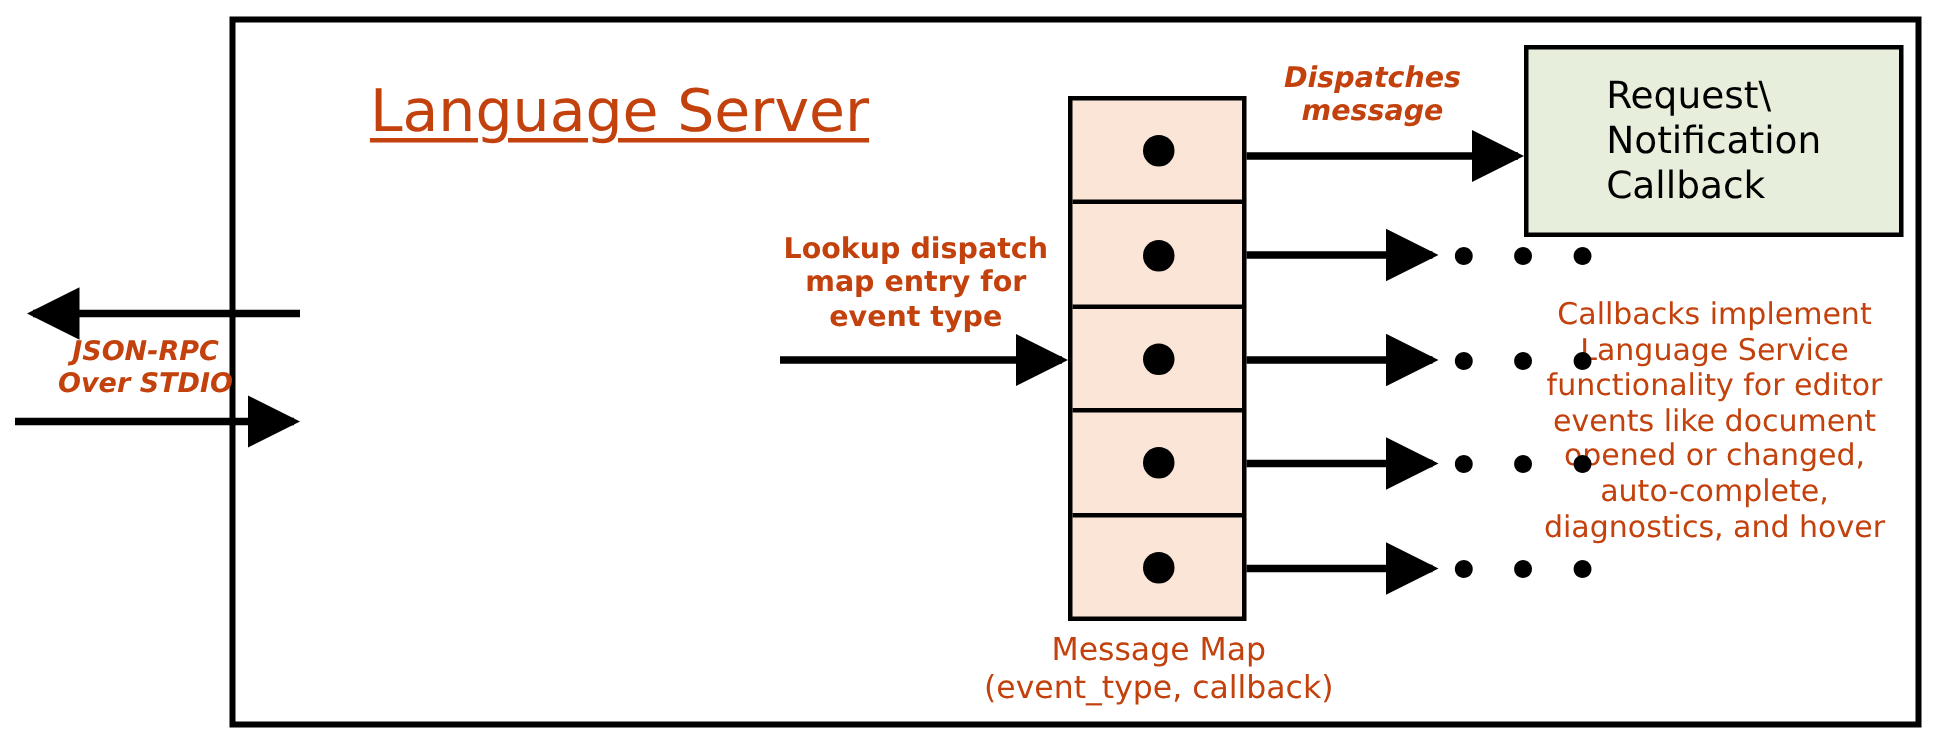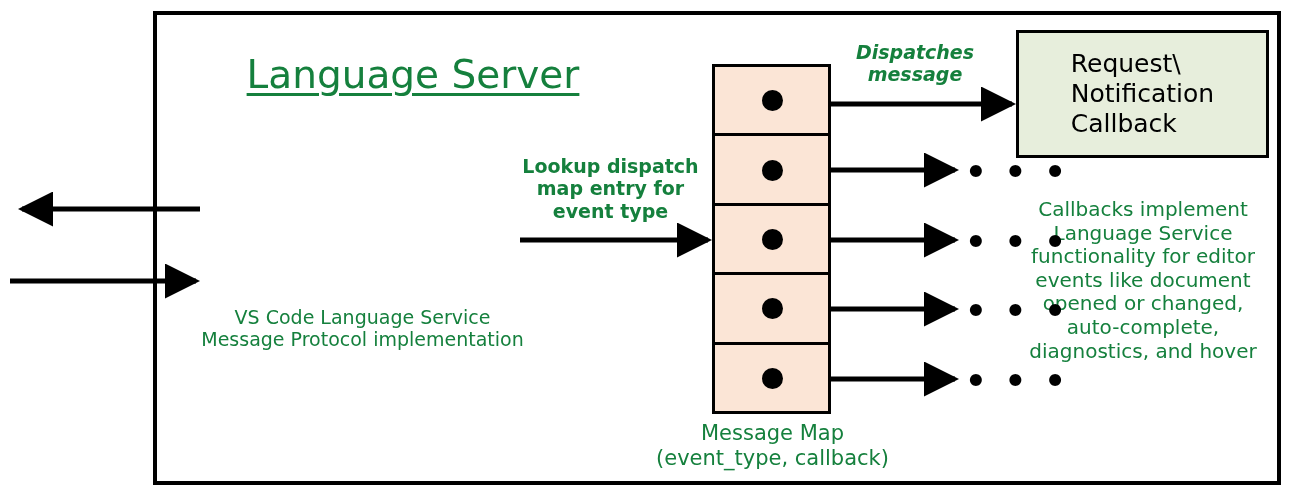--- a/index.html
+++ b/index.html
@@ -21,21 +21,21 @@
     left: 0;
     top: 0;
     width: 1291px;
     height: 494px;
     pointer-events: none;
   }
   .txt {
     position: absolute;
     text-align: center;
     line-height: 1.18;
-    color: #15803d;
+    color: #c2410c;
     white-space: pre-line;
   }
   
   #server-frame {
     position: absolute;
     left: 153px;
     top: 11px;
     width: 1128px;
     height: 474px;
     border: 4px solid #000;
@@ -217,23 +217,23 @@
       <line x1="783" y1="240" x2="955" y2="240" stroke="#000" stroke-width="5" marker-end="url(#arrowhead)"></line>
     </g>
     <g>
       <line x1="783" y1="309" x2="955" y2="309" stroke="#000" stroke-width="5" marker-end="url(#arrowhead)"></line>
     </g>
     <g>
       <line x1="783" y1="379" x2="955" y2="379" stroke="#000" stroke-width="5" marker-end="url(#arrowhead)"></line>
     </g>
   </svg>
 
-
-  <div class="txt" id="message-io-caption">VS Code Language Service
-Message Protocol implementation</div>
+  <div class="txt" id="jsonrpc-label">JSON-RPC
+Over STDIO</div>
+
 
   <div class="txt" id="lookup-label">Lookup dispatch
 map entry for
 event type</div>
 
   <div id="dispatch-map">
     <div class="map-row">
       <span class="dot"></span>
     </div>
     <div class="map-row">

